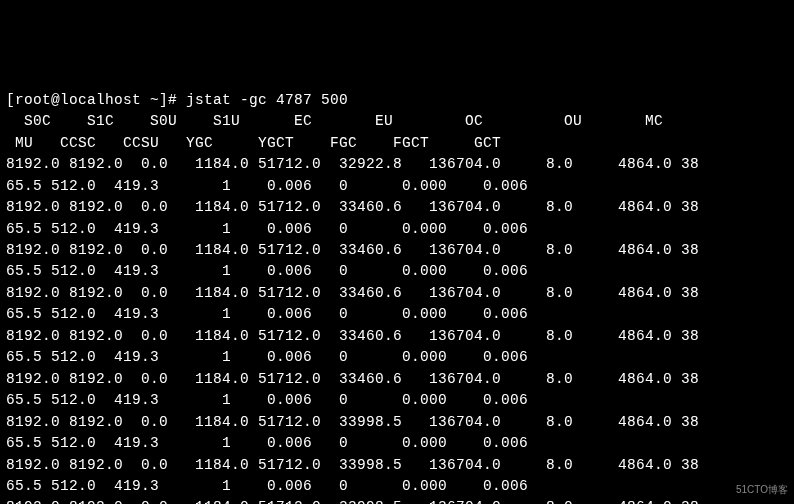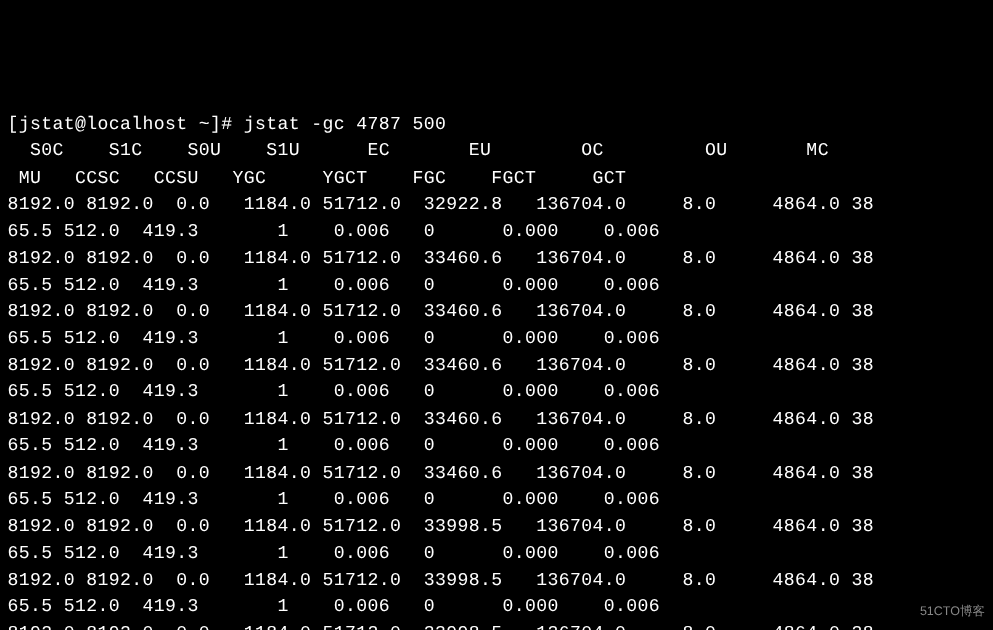--- a/index.html
+++ b/index.html
@@ -24,21 +24,21 @@
       color: #888;
       font-family: Arial, sans-serif;
       letter-spacing: 0;
     }
   </style>
 </head>
 <body>
 
 
 
-<div><span>[jstat@localhost ~]# </span><span>jstat -gc 4787 500</span>
+<div><span>[root@localhost ~]# </span><span>jstat -gc 4787 500</span>
 <span>  S0C    S1C    S0U    S1U      EC       EU        OC         OU       MC</span>
 <span> MU   CCSC   CCSU   YGC     YGCT    FGC    FGCT     GCT</span>
 <span>8192.0 8192.0  0.0   1184.0 51712.0  32922.8   136704.0     8.0     4864.0 38</span>
 <span>65.5 512.0  419.3       1    0.006   0      0.000    0.006</span>
 <span>8192.0 8192.0  0.0   1184.0 51712.0  33460.6   136704.0     8.0     4864.0 38</span>
 <span>65.5 512.0  419.3       1    0.006   0      0.000    0.006</span>
 <span>8192.0 8192.0  0.0   1184.0 51712.0  33460.6   136704.0     8.0     4864.0 38</span>
 <span>65.5 512.0  419.3       1    0.006   0      0.000    0.006</span>
 <span>8192.0 8192.0  0.0   1184.0 51712.0  33460.6   136704.0     8.0     4864.0 38</span>
 <span>65.5 512.0  419.3       1    0.006   0      0.000    0.006</span>

